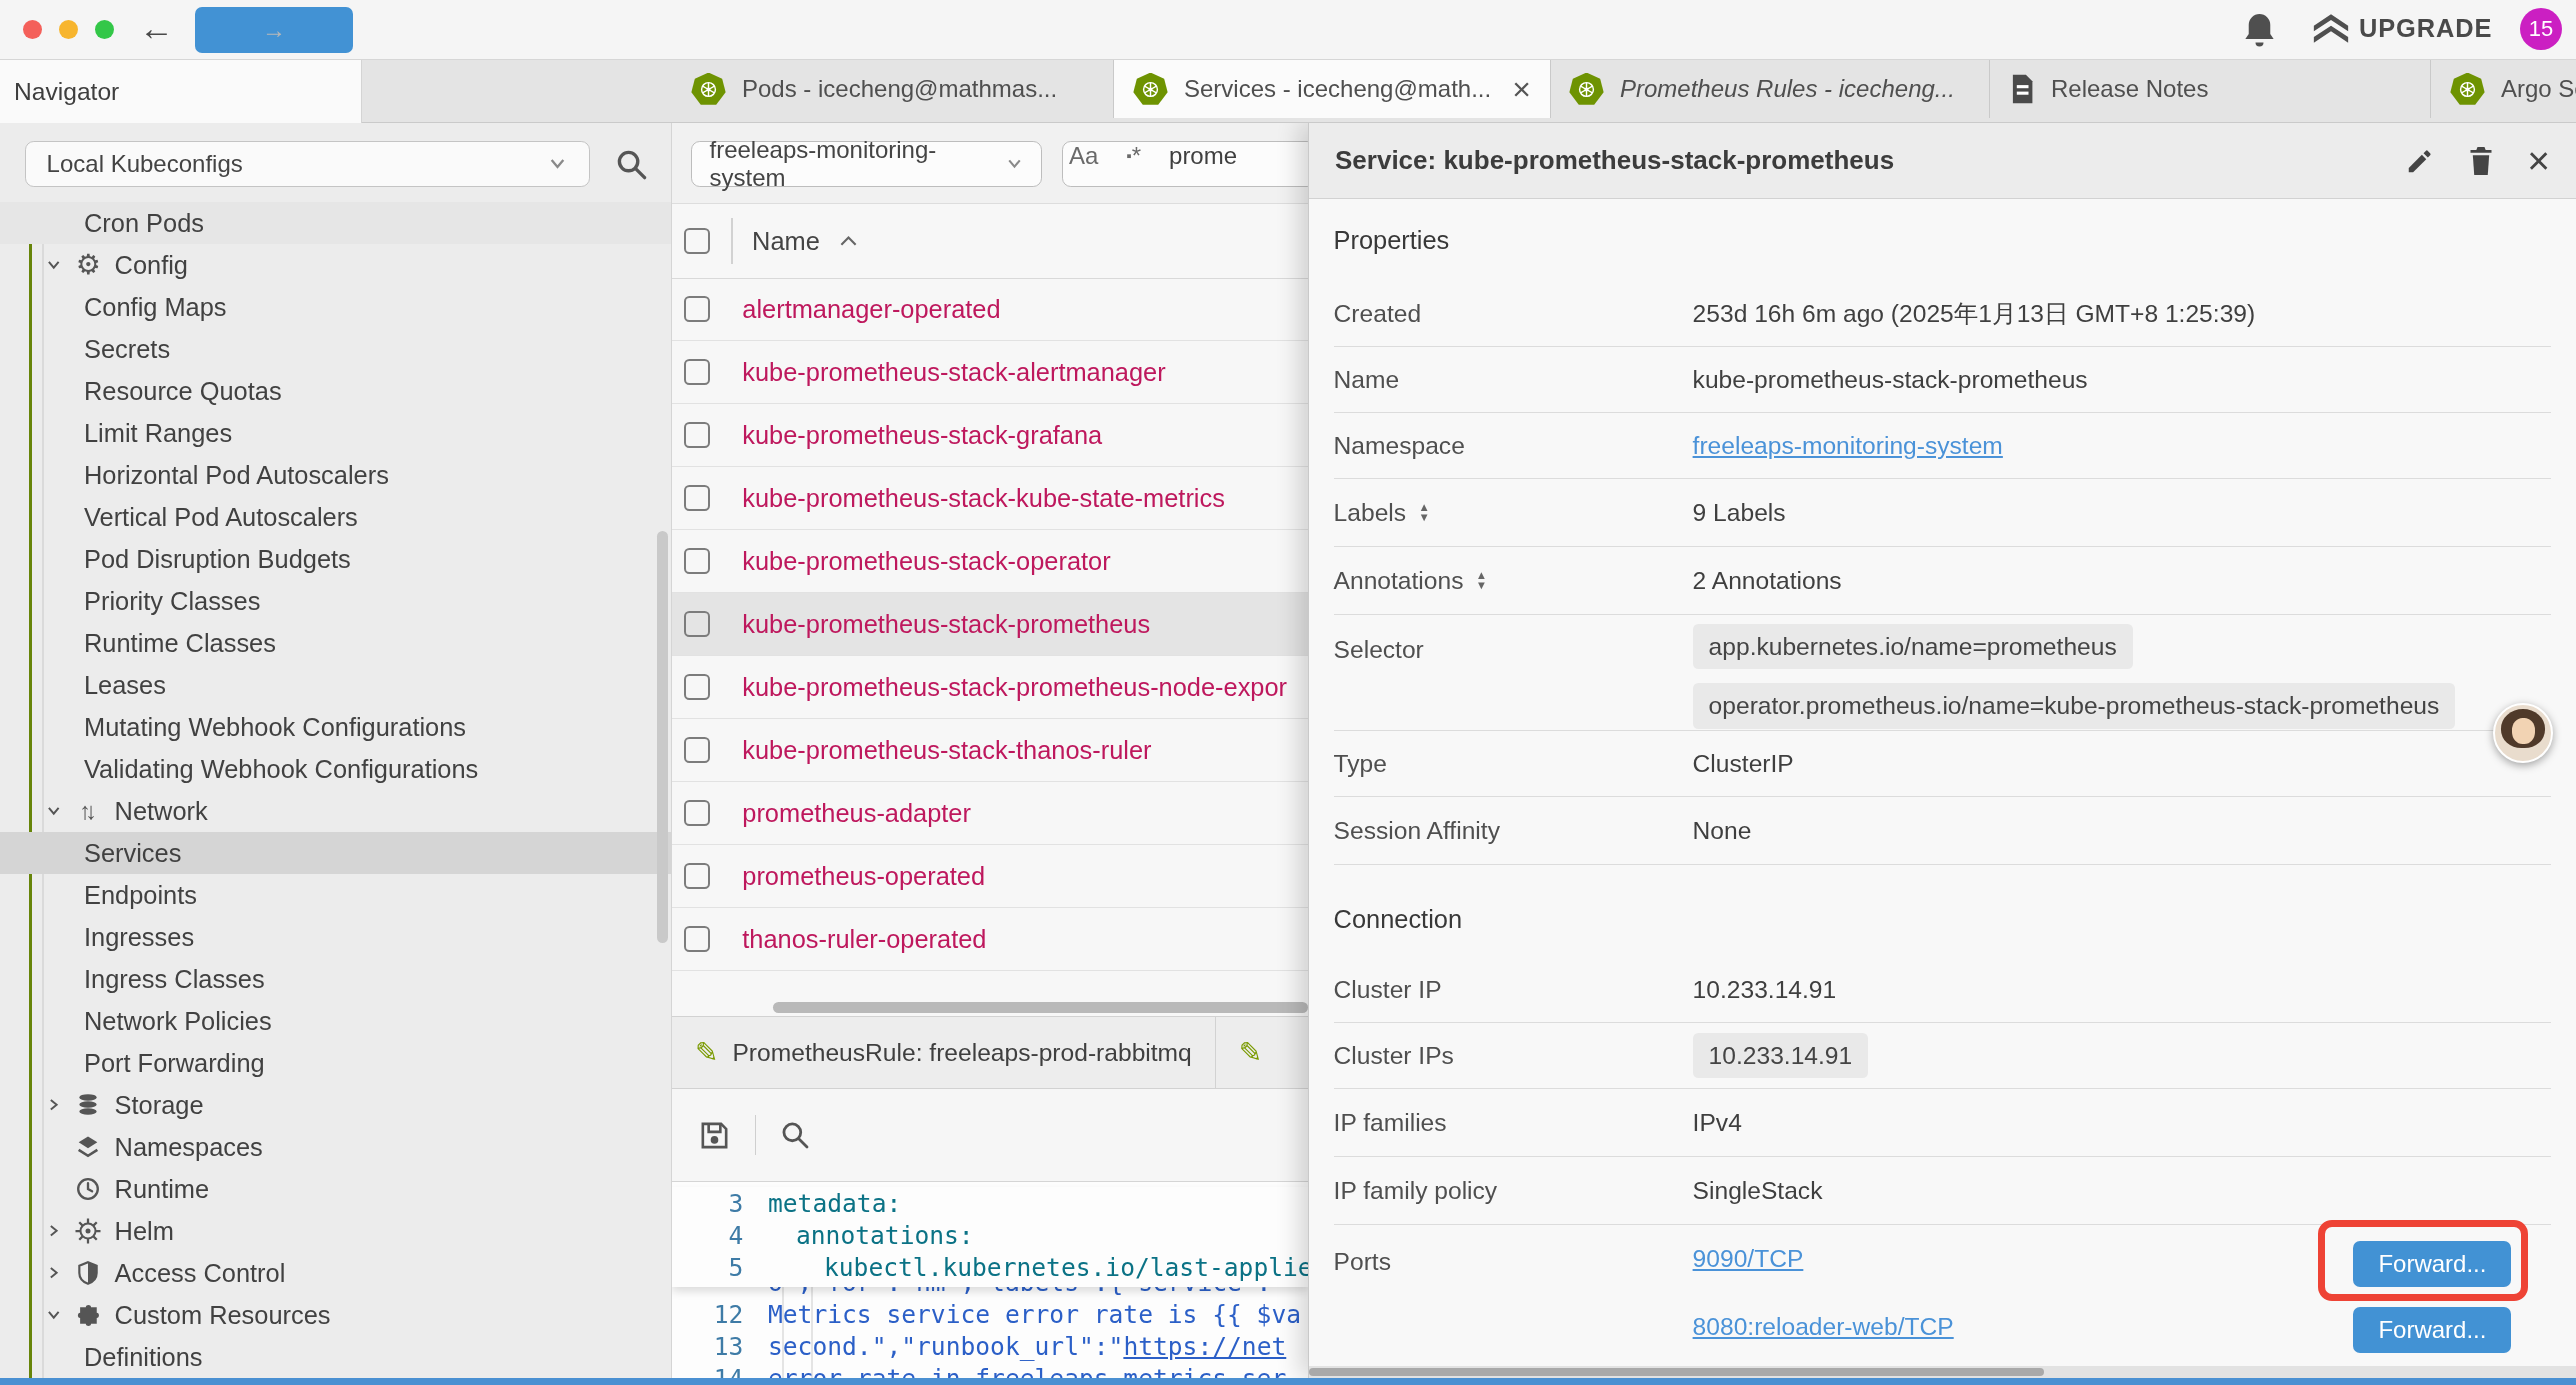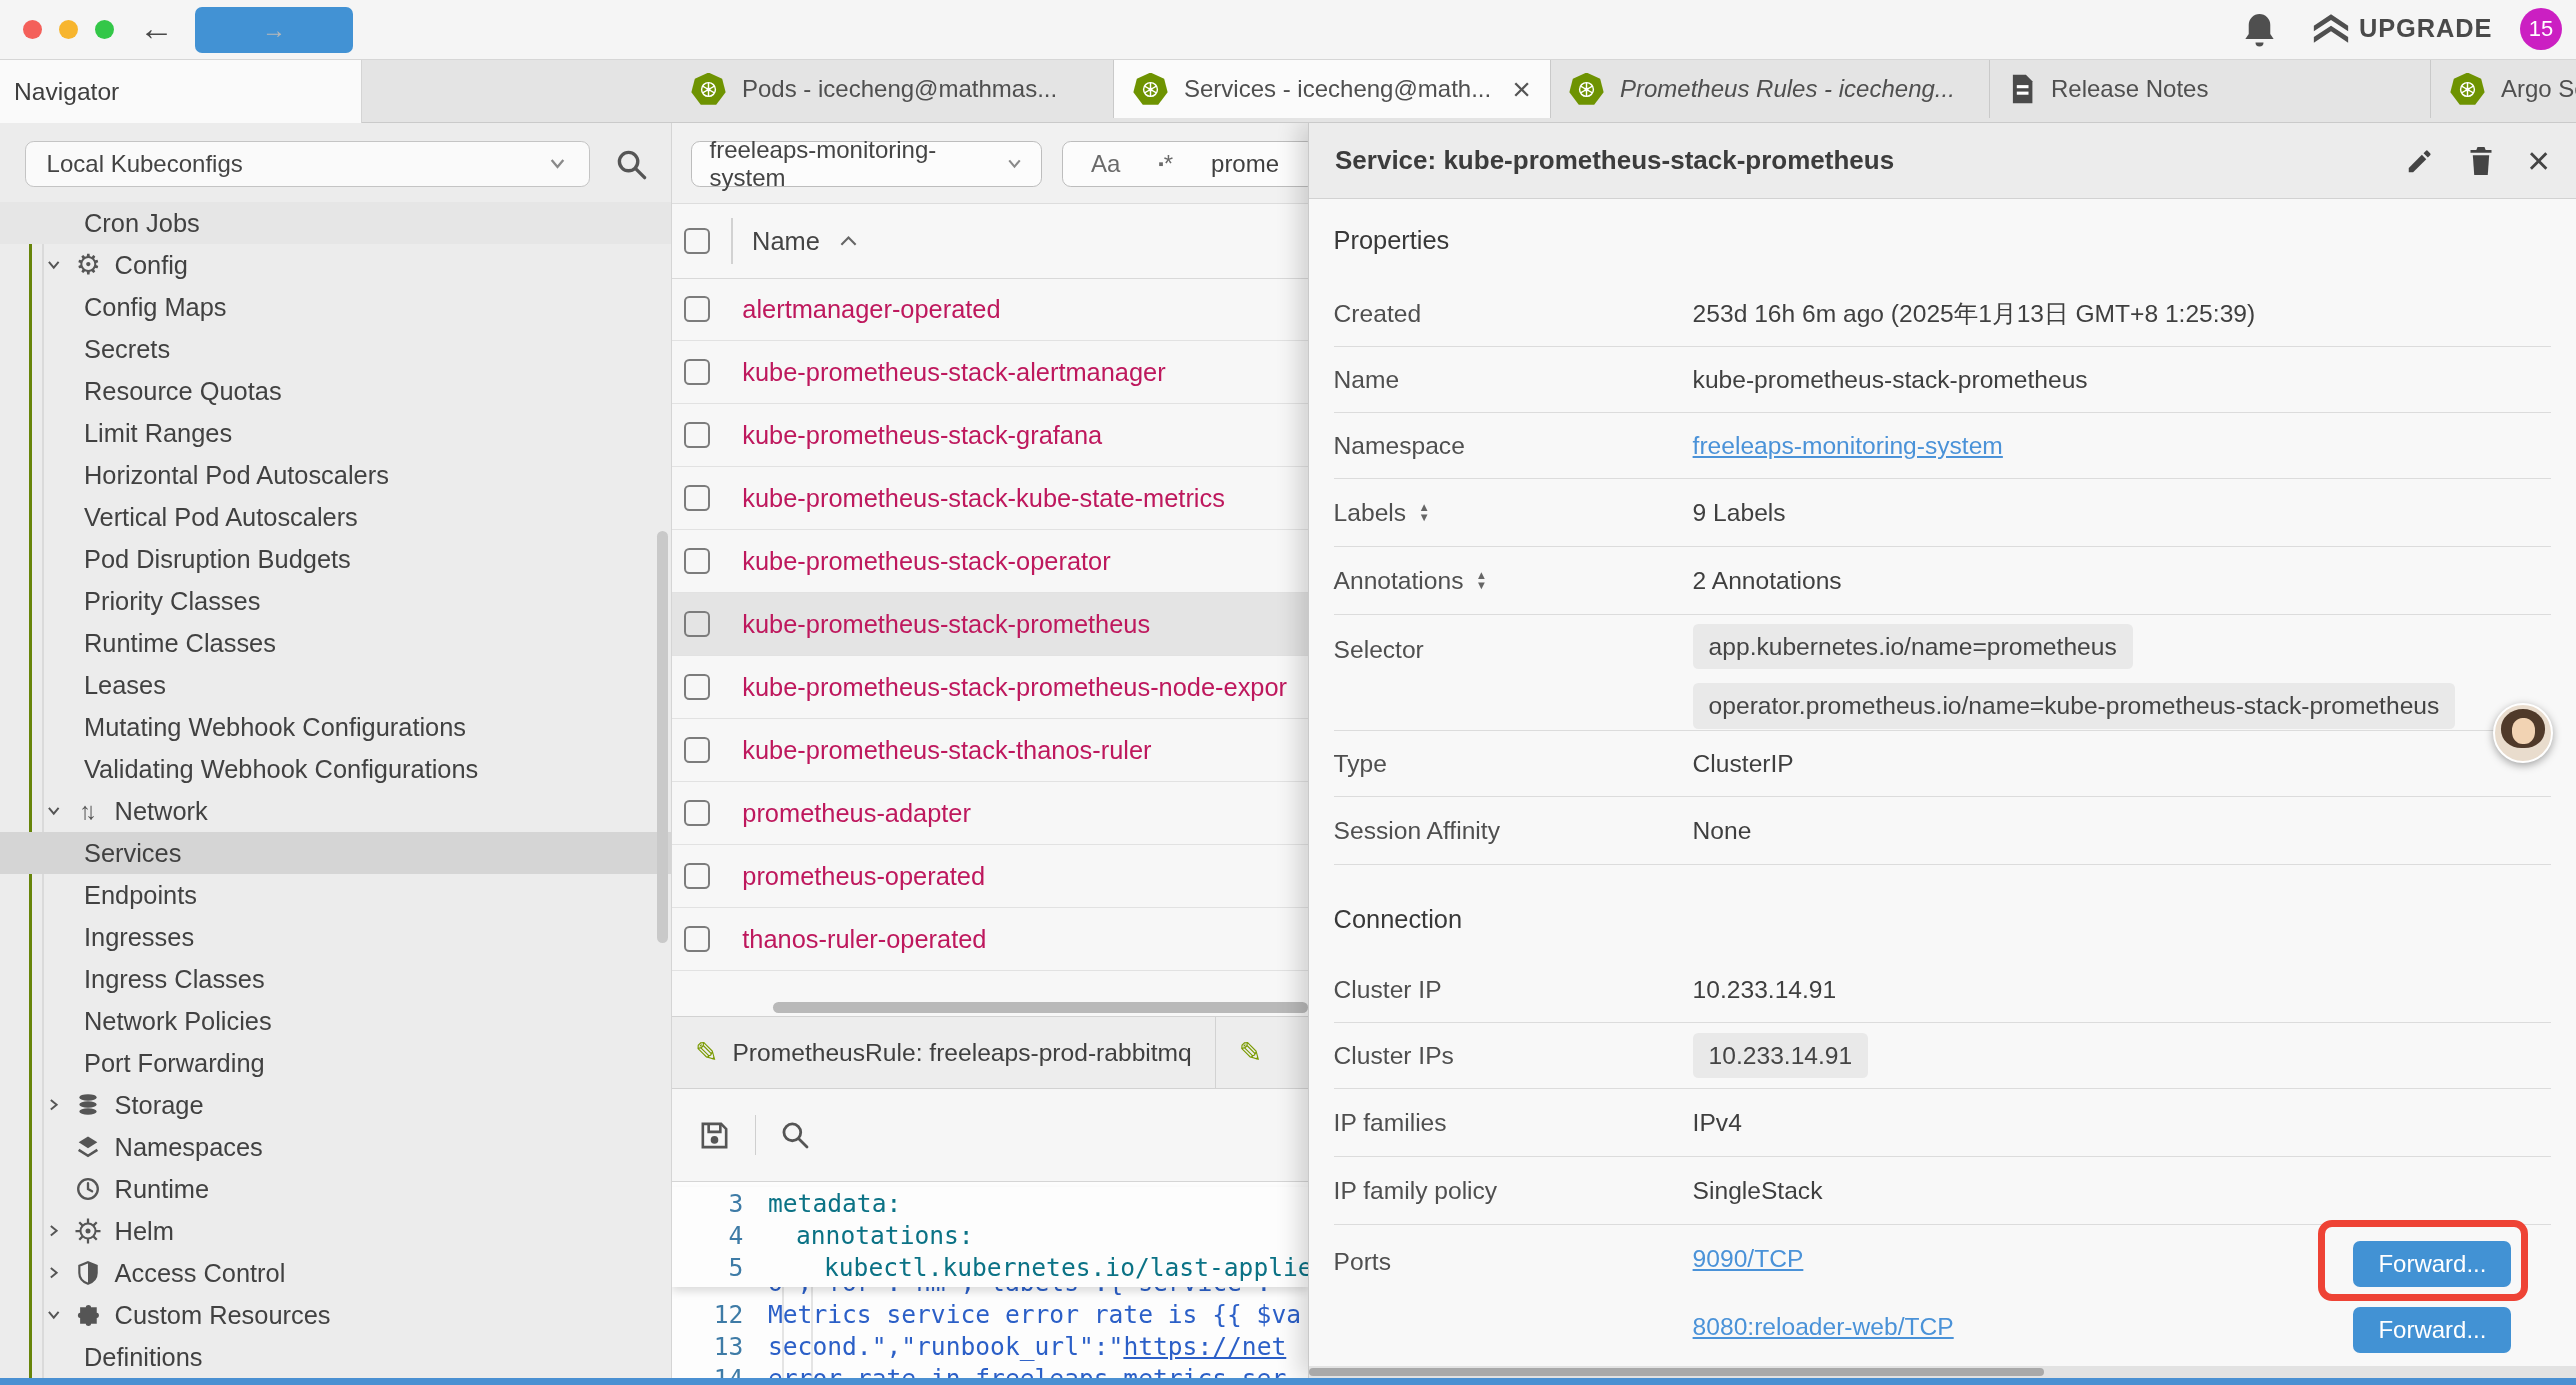--- a/index.html
+++ b/index.html
@@ -57,21 +57,21 @@
   .netarr{font-size:24px;color:#555;letter-spacing:-6.1px;padding-right:6.1px}
   .sb-left{position:absolute;right:2.6px;top:408px;width:11.4px;height:412px;background:#c9c9c9;border-radius:6.1px}
 
   
   .mid{position:absolute;left:672px;top:123px;width:636px;bottom:7px;background:#f7f7f7;overflow:hidden;z-index:4}
   .mid-toolbar{position:absolute;left:0;top:0;right:0;height:81px;background:#f1f1f1;border-bottom:1.8px solid #dddddd;box-sizing:border-box}
   .nssel{position:absolute;left:19px;top:17.5px;width:351px;height:46px;background:#fcfcfc;border:1.8px solid #bdbdbd;
          border-radius:8.8px;box-sizing:border-box;display:flex;align-items:center;padding:0 17.5px;font-size:24px;color:#444}
   .nssel .chvd{margin-left:auto}
   .filter{position:absolute;left:390px;top:17.5px;width:254px;height:46px;background:#fcfcfc;border:1.8px solid #bdbdbd;
-          border-radius:8.8px;box-sizing:border-box;display:flex;align-items:center;gap:38px;padding:0 28px;font-size:24px;color:#6a6a6a}
+          border-radius:8.8px;box-sizing:border-box;display:flex;gap:28px;padding:0 6px;font-size:24px;color:#6a6a6a}
   .filter .q{color:#3f3f3f}
   .re-dot{font-size:15px;vertical-align:3.5px}
   .thead{position:absolute;left:0;top:81px;right:0;height:75px;border-bottom:1.8px solid #d9d9d9;box-sizing:border-box;
          display:flex;align-items:center;padding-left:12.3px;font-size:25.4px;color:#444}
   .cb{width:26px;height:26px;border:2.6px solid #7c7c7c;border-radius:5.3px;box-sizing:border-box;flex:none}
   .thead .cb{margin-right:21px}
   .colsep{width:1.8px;height:46px;background:#d2d2d2;margin-right:19px}
   .sortcaret{margin-left:19px}
   .tbody{position:absolute;left:0;top:155px;right:0}
   .trow{height:63px;display:flex;align-items:center;border-bottom:1.8px solid #e2e2e2;box-sizing:border-box;
@@ -247,21 +247,21 @@
         <circle cx="10" cy="10" r="6.3" fill="none" stroke="#555" stroke-width="2.3"></circle>
         <line x1="15" y1="15" x2="21" y2="21" stroke="#555" stroke-width="2.3" stroke-linecap="round"></line>
       </svg>
   </div>
 
   <div class="tree">
     <div class="guide-olive"></div>
     <div class="guide-gray"></div>
 
     <div class="nrow d1 hl">
-        <span>Cron Jobs</span>
+        <span>Cron Pods</span>
       </div>
 
     <div class="nrow d0">
       <span class="chevbox">
           <svg class="chv down" width="17.5" height="17.5" viewBox="0 0 18 18">
             <polyline points="6,4 12,9 6,14" fill="none" stroke="#555" stroke-width="2"></polyline>
           </svg>
         </span>
       <span class="nicon">
           <span class="gearglyph">⚙</span>

